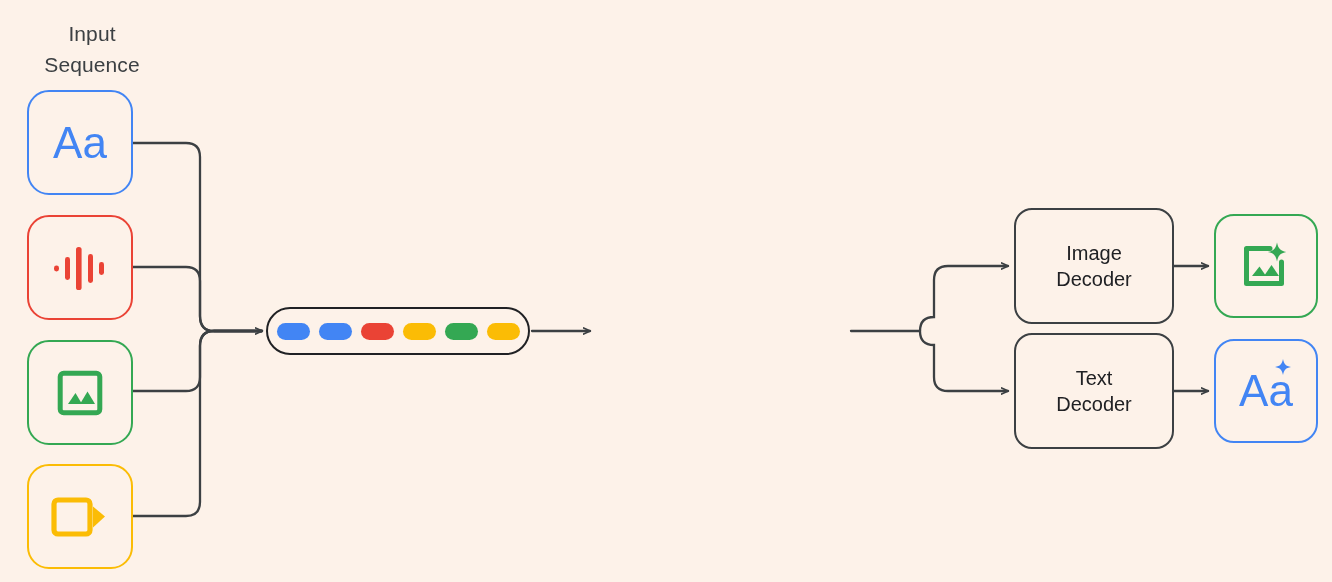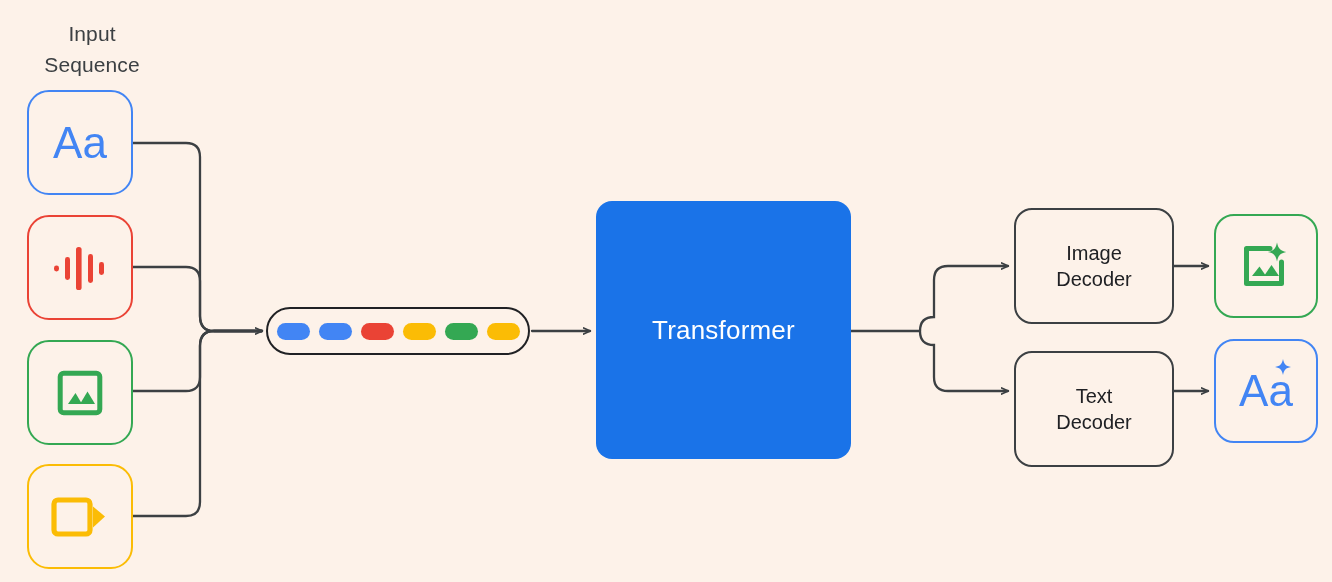--- a/index.html
+++ b/index.html
@@ -117,21 +117,21 @@
     display: flex;
     align-items: center;
     justify-content: center;
     text-align: center;
     font-size: 20px;
     line-height: 26px;
     color: #202124;
     white-space: pre-line;
   }
   #decoder-image { left: 1014px; top: 208px; align-items: center; }
-  #decoder-text  { left: 1014px; top: 351px; }
+  #decoder-text  { left: 1014px; top: 333px; }
 
   
   .out-tile {
     position: absolute;
     box-sizing: border-box;
     width: 104px;
     height: 104px;
     border-radius: 20px;
     border: 2.4px solid #999;
     display: flex;
@@ -225,23 +225,20 @@
 
   <div class="pill-wrap">
     <span class="token" style="background:#4285F4"></span>
     <span class="token" style="background:#4285F4"></span>
     <span class="token" style="background:#EA4335"></span>
     <span class="token" style="background:#FBBC05"></span>
     <span class="token" style="background:#34A853"></span>
     <span class="token" style="background:#FBBC05"></span>
   </div>
 
-  <div class="transformer">
-    <span>Transformer</span>
-  </div>
 
   <div class="decoder" id="decoder-image">
     <span>Image
 Decoder</span>
   </div>
 
   <div class="decoder" id="decoder-text">
     <span>Text
 Decoder</span>
   </div>

